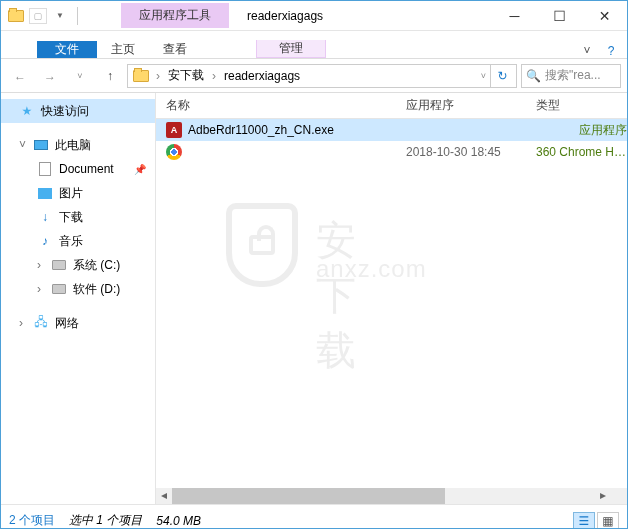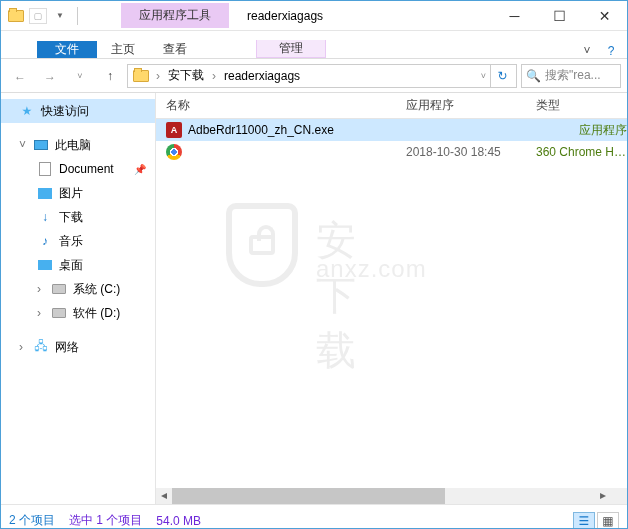--- a/index.html
+++ b/index.html
@@ -75,21 +75,21 @@
 .wm-lock { width: 26px; height: 20px; border: 4px solid #888; border-radius: 4px; position: relative; }
 .wm-lock::before { content: ""; position: absolute; top: -14px; left: 4px; width: 10px; height: 12px; border: 4px solid #888; border-bottom: none; border-radius: 10px 10px 0 0; }
 .wm-text { position: absolute; left: 90px; top: 10px; font-size: 40px; color: #888; font-weight: 300; letter-spacing: 2px; }
 .wm-url { position: absolute; left: 90px; top: 52px; font-size: 24px; color: #888; letter-spacing: 1px; }
 
 .scroll-h { position: absolute; bottom: 0; left: 0; right: 16px; height: 16px; background: #f0f0f0; display: flex; }
 .scroll-thumb-h { background: #c6c6c6; height: 100%; width: 60%; margin-left: 0; }
 .scroll-v-edge { position: absolute; right: 0; bottom: 0; width: 16px; height: 16px; background: #f0f0f0; }
 
 .status { height: 32px; border-top: 1px solid #e5e5e5; display: flex; align-items: center; padding: 4px 8px; gap: 14px; color: #1979ca; }
-.status .normal { color: #6d28d9; }
+.status .normal { color: #000000; font-style: italic; }
 .view-icons { margin-left: auto; display: flex; gap: 2px; }
 .view-btn { width: 22px; height: 18px; border: 1px solid #ccc; display: flex; align-items: center; justify-content: center; color: #555; }
 .view-btn.active { background: #cde8ff; border-color: #7fb8e0; color: #1979ca; }
 </style>
 </head>
 <body>
 
 <div class="titlebar">
   <div class="qat">
     <span class="qat-icon">
@@ -171,26 +171,20 @@
     </div>
     <div class="side-item sub">
       <span class="ico ico-down">↓</span>
       <span>下载</span>
     </div>
     <div class="side-item sub">
       <span class="ico ico-music">♪</span>
       <span>音乐</span>
     </div>
     <div class="side-item sub">
-      <span class="ico">
-          <span class="ico-desk"></span>
-        </span>
-      <span>桌面</span>
-    </div>
-    <div class="side-item sub">
       <span class="tree-toggle">›</span>
       <span class="ico">
           <span class="ico-drive"></span>
         </span>
       <span>系统 (C:)</span>
     </div>
     <div class="side-item sub">
       <span class="tree-toggle">›</span>
       <span class="ico">
           <span class="ico-drive"></span>

